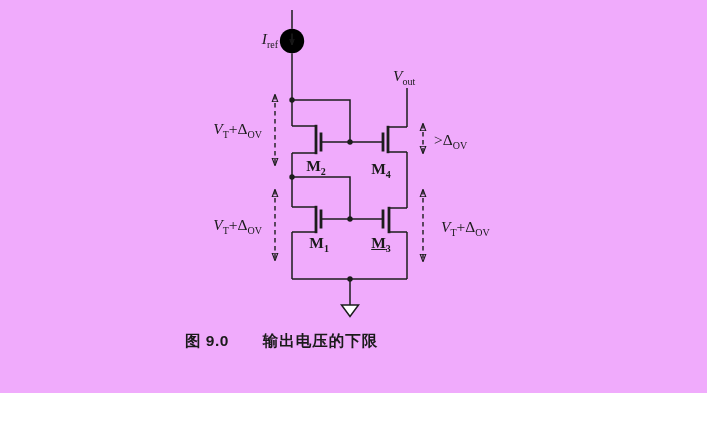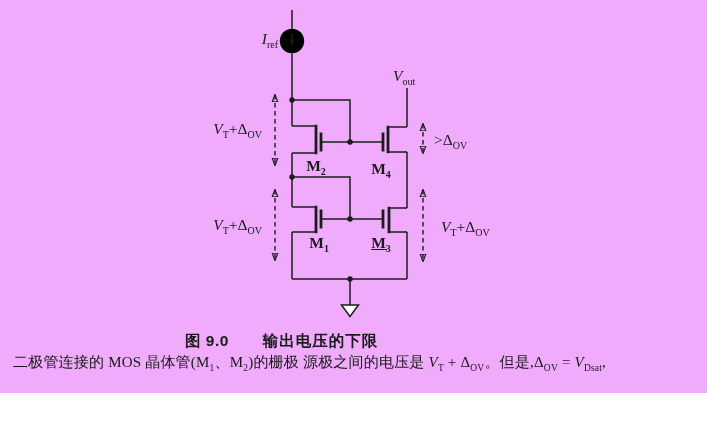--- a/index.html
+++ b/index.html
@@ -120,15 +120,14 @@
 
   <div class="lbl" style="left:195px; top:120px; width:67px; text-align:right;"><span class="it">V</span><sub>T</sub><span>+Δ</span><sub>OV</sub></div>
   <div class="lbl" style="left:195px; top:216px; width:67px; text-align:right;"><span class="it">V</span><sub>T</sub><span>+Δ</span><sub>OV</sub></div>
   <div class="lbl" style="left:434px; top:131px;"><span>&gt;Δ</span><sub>OV</sub></div>
   <div class="lbl" style="left:441px; top:218px;"><span class="it">V</span><sub>T</sub><span>+Δ</span><sub>OV</sub></div>
 
   <div class="caption">
     <span>图 9.0</span><span class="title">输出电压的下限</span>
   </div>
 
-  <div class="body-line" style="left:13px; top:353px;"><span>二极管连接的 MOS 晶体管(M</span><sub>1</sub><span>、M</span><sub>2</sub><span>)的栅极 源极之间的电压是 </span><span class="it">V</span><sub>T</sub><span> + Δ</span><sub>OV</sub><span>。但是,Δ</span><sub>OV</sub><span> = </span><span class="it">V</span><sub>Dsat</sub><span>,</span></div>
 
 </div>
 
 </body></html>

